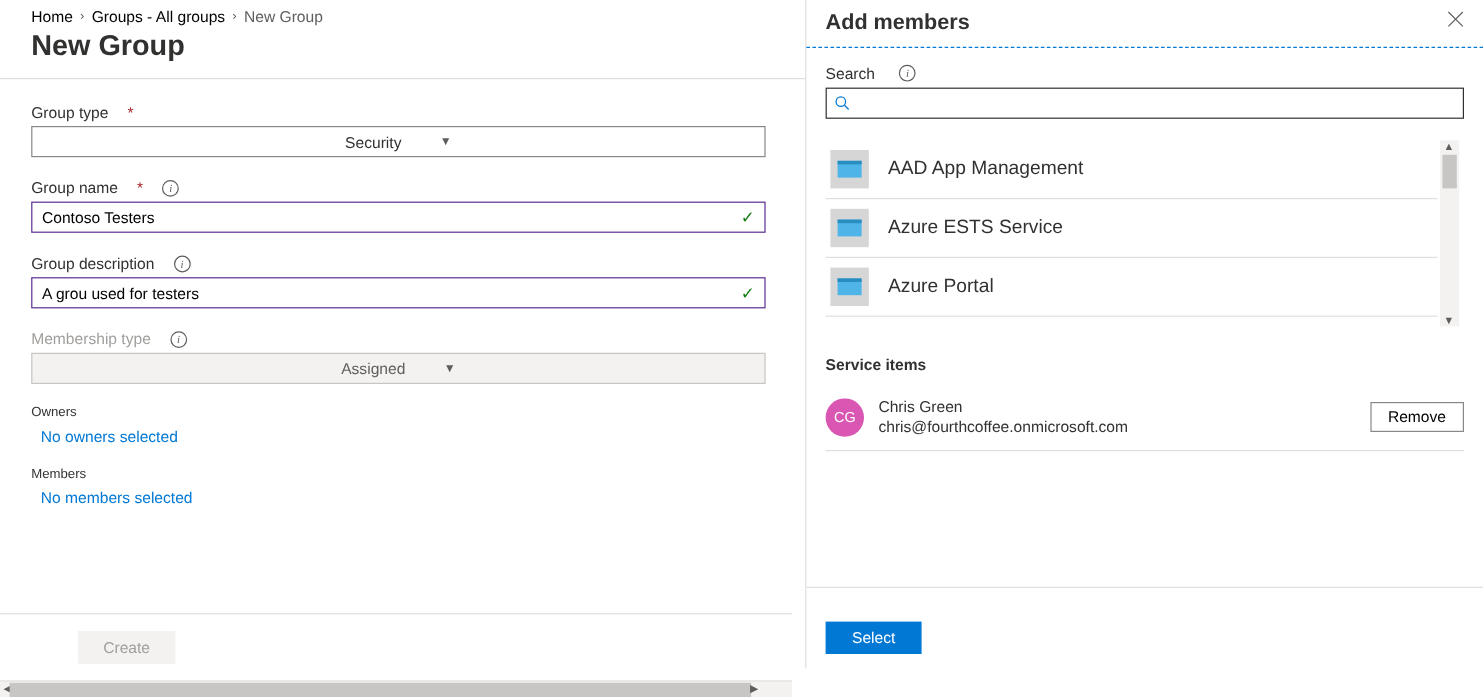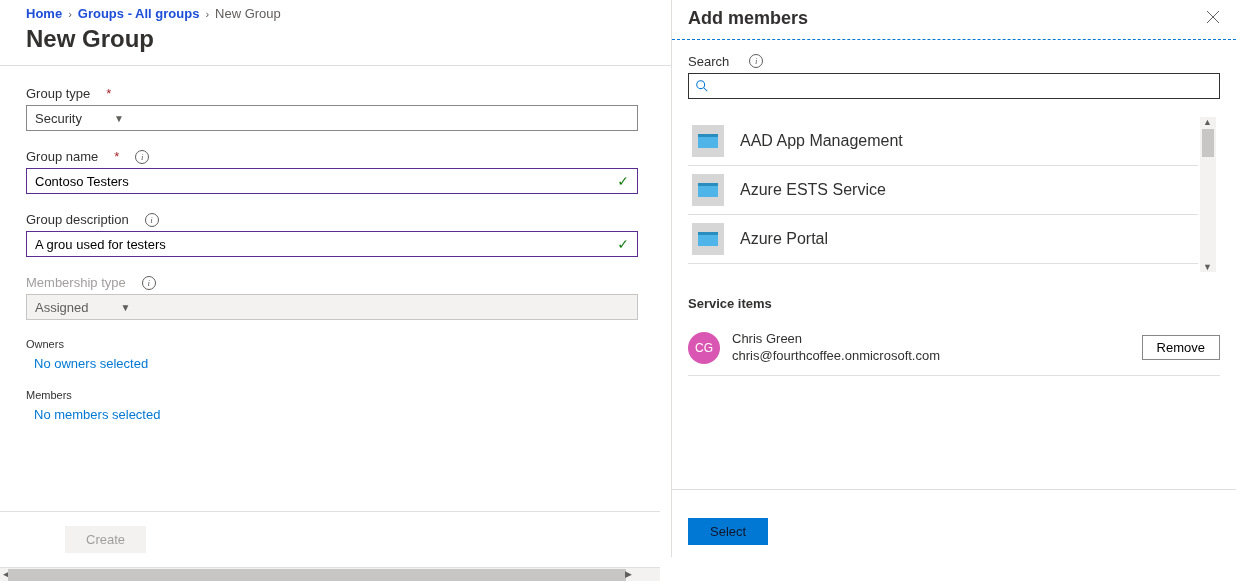--- a/index.html
+++ b/index.html
@@ -18,24 +18,23 @@
       color: #323130;
     }
     .breadcrumb {
       padding: 6px 12px 0 26px;
       font-size: 13px;
       display: flex;
       align-items: center;
       gap: 6px;
     }
     .breadcrumb a {
-      color: #1d4ed8;
+      color: #000000;
       text-decoration: none;
       cursor: pointer;
-      font-weight: bold;
     }
     .breadcrumb .chev {
       color: #605e5c;
       font-size: 11px;
     }
     .breadcrumb .current {
       color: #605e5c;
     }
     .page-title {
       padding: 4px 12px 12px 26px;
@@ -76,21 +75,21 @@
     }
     .select-box, .text-input {
       width: 100%;
       height: 26px;
       border: 1px solid #8a8886;
       padding: 0 8px;
       font-size: 13px;
       background: #fff;
       display: flex;
       align-items: center;
-      justify-content: flex-start;
+      justify-content: center;
       gap: 32px;
     }
     .text-input.validated {
       border-color: #5c2d91;
     }
     .text-input input {
       border: none;
       outline: none;
       width: 100%;
       font-size: 13px;
@@ -330,21 +329,21 @@
       padding: 4px 14px;
       font-size: 13px;
       cursor: pointer;
     }
     .panel-footer {
       border-top: 1px solid #e1dfdd;
       padding: 12px 16px;
     }
     .select-btn {
       background: #0078d4;
-      color: #0f172a;
+      color: #ffffff;
       border: none;
       padding: 6px 22px;
       font-size: 13px;
       cursor: pointer;
       margin-top: 16px;
     }
   </style>
 </head>
 <body>
 

